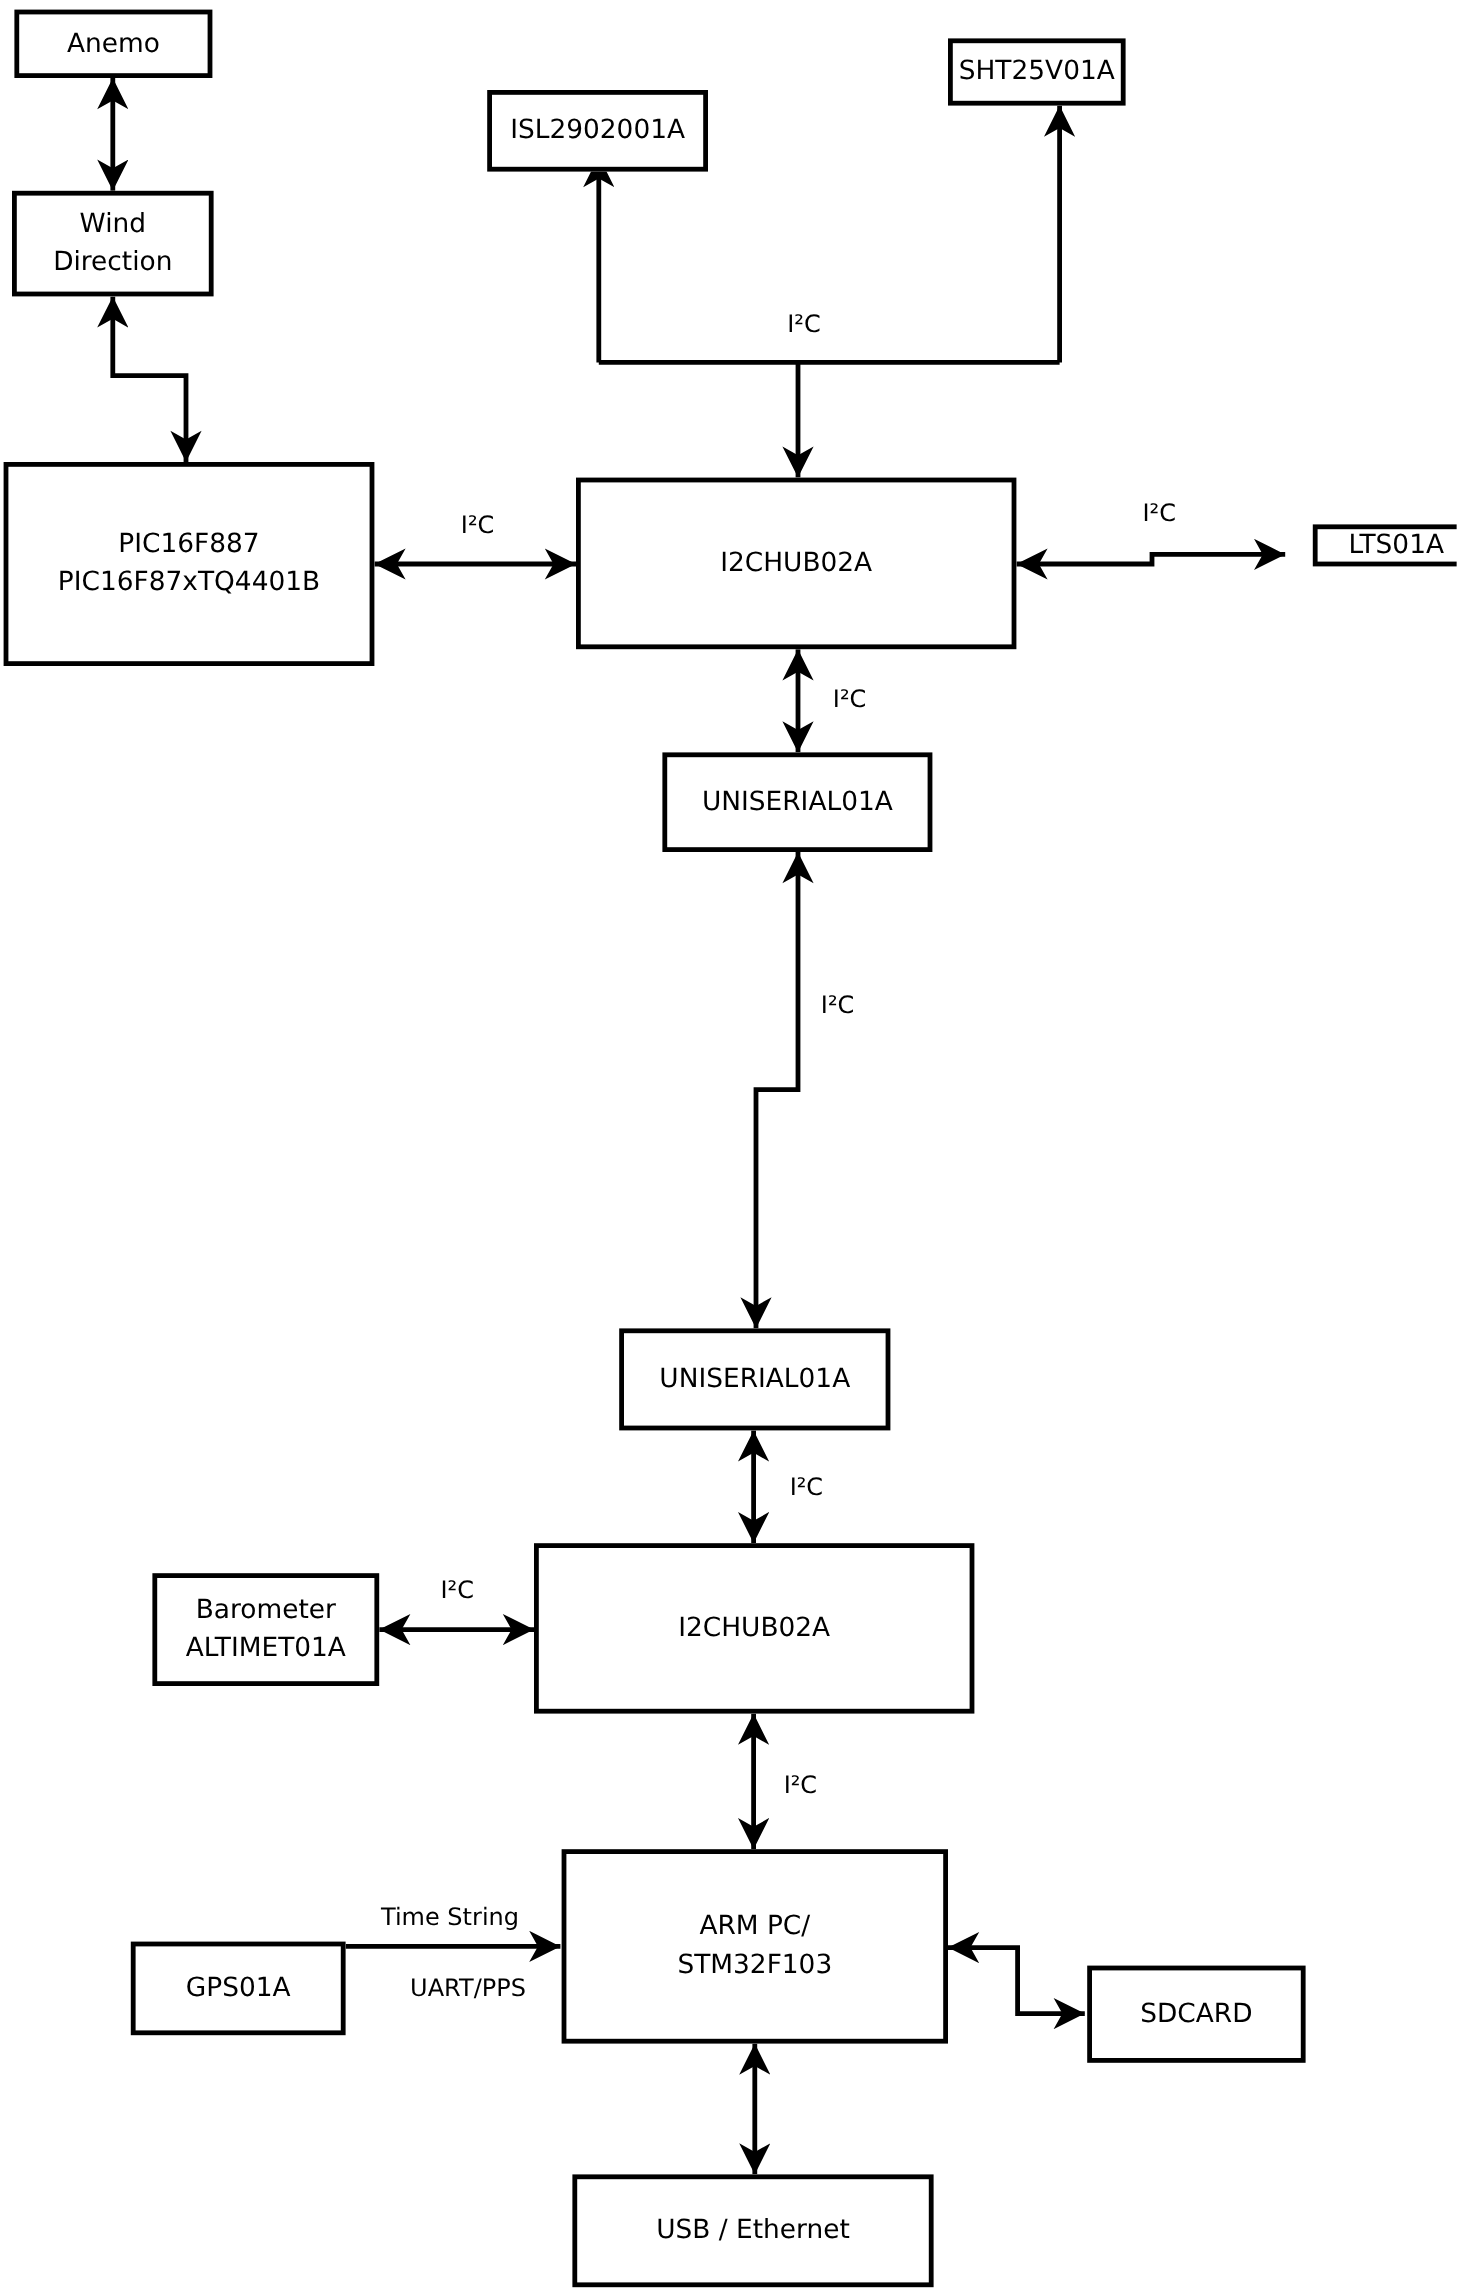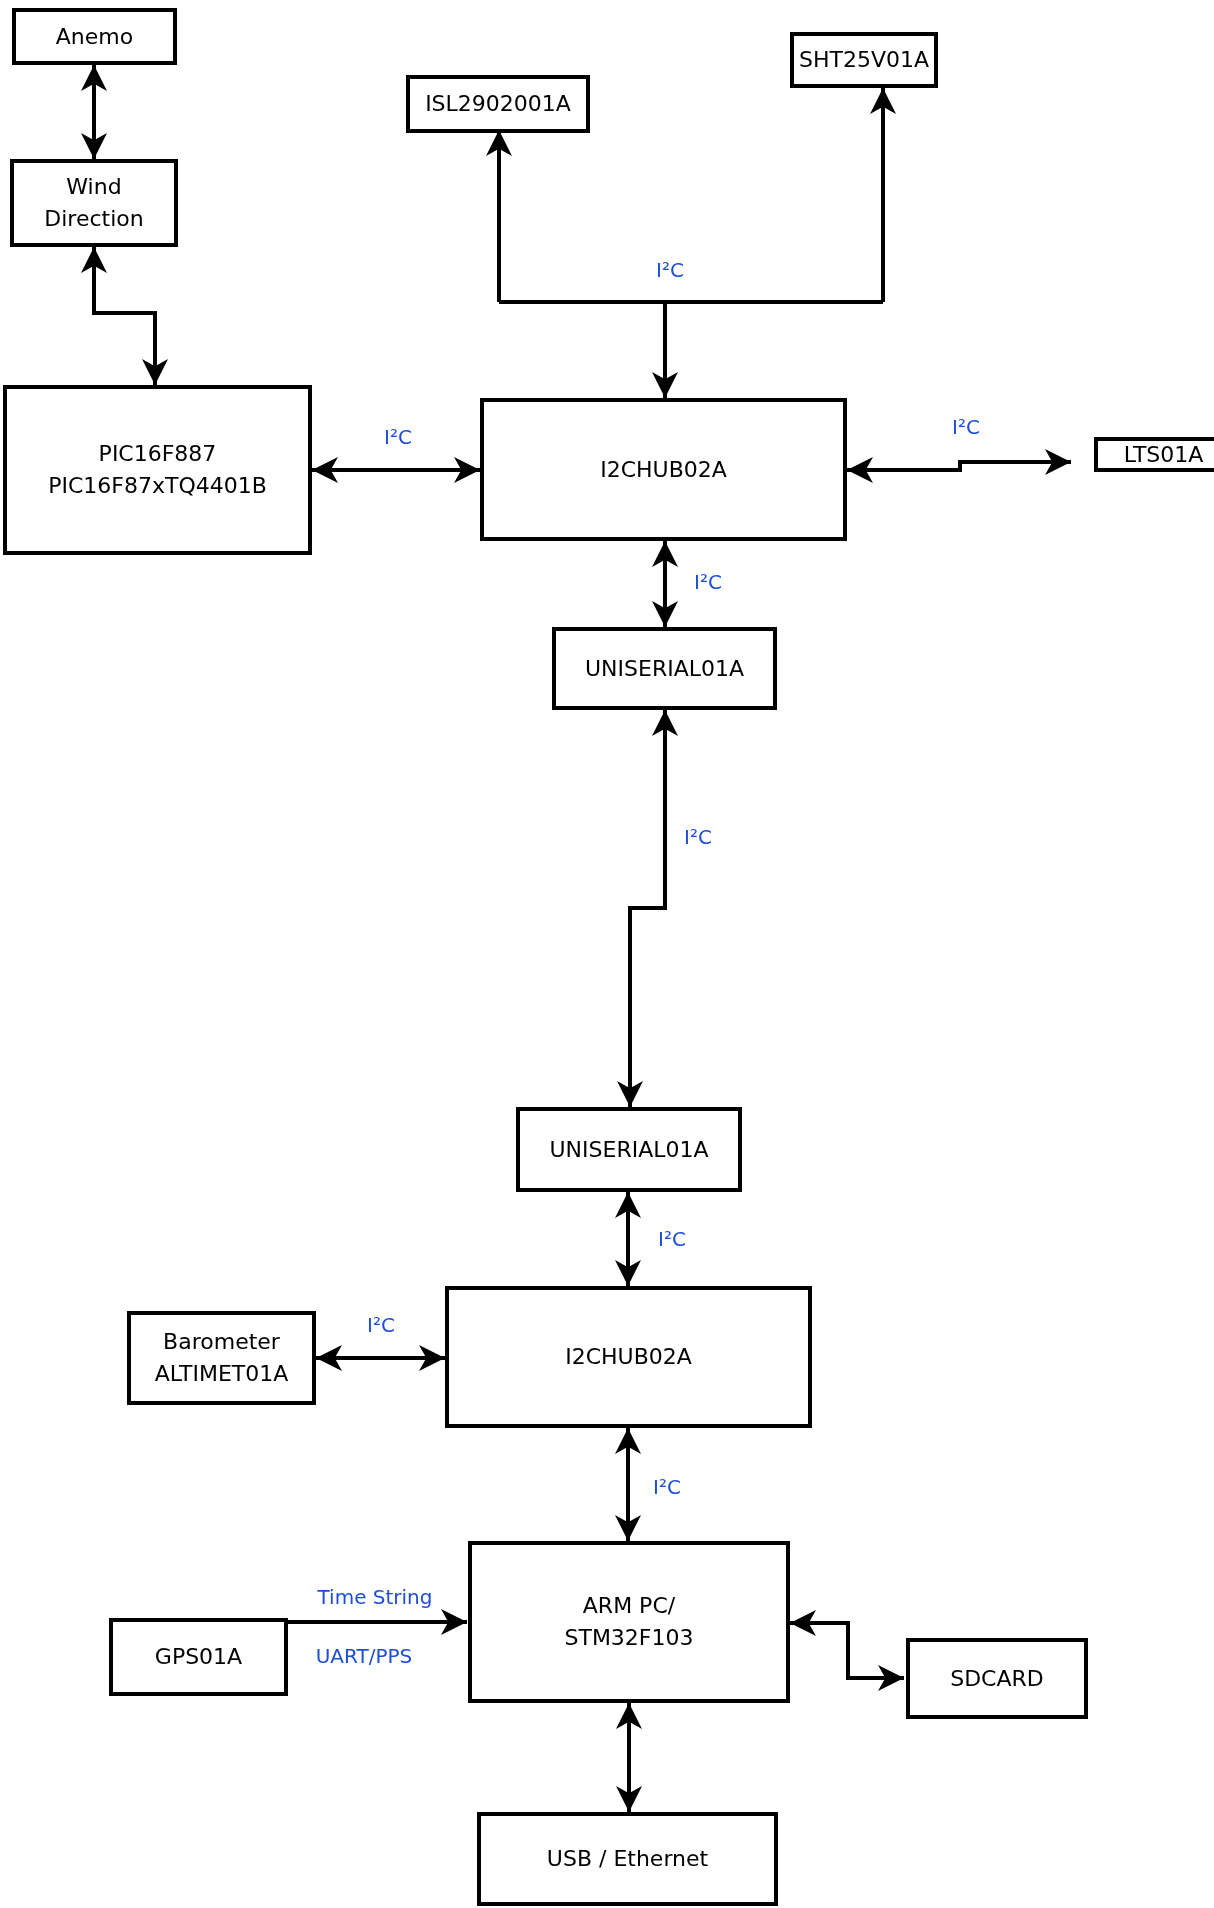--- a/index.html
+++ b/index.html
@@ -15,21 +15,21 @@
   .edge{fill:none;stroke:#000000;stroke-width:4;}
   .node{
     position:absolute;box-sizing:border-box;
     border:4px solid #000000;background:#ffffff;
     display:flex;flex-direction:column;justify-content:center;align-items:center;
     text-align:center;font-size:22px;line-height:1.45;color:#000000;
   }
   .node-line{white-space:nowrap;}
   .edge-label{
     position:absolute;transform:translate(-50%,-50%);
-    font-size:20px;color:#1d4ed8;white-space:nowrap;background:#ffffff;
+    font-size:20px;color:#000000;white-space:nowrap;background:#ffffff;
     padding:0 2px;
   }
 </style>
 </head>
 <body>
 
 <div class="canvas">
   <svg id="edge-svg" xmlns="http://www.w3.org/2000/svg">
     <defs>
       <marker id="ah" viewBox="0 0 10 10" refX="10" refY="5" markerWidth="7" markerHeight="6.5" orient="auto-start-reverse" markerUnits="strokeWidth">
@@ -58,21 +58,21 @@
         <div class="node-line">Anemo</div>
       </div>
       <div class="node" style="left: 10px; top: 159px; width: 168px; height: 88px;">
         <div class="node-line">Wind</div>
         <div class="node-line">Direction</div>
       </div>
       <div class="node" style="left: 3px; top: 385px; width: 309px; height: 170px;">
         <div class="node-line">PIC16F887</div>
         <div class="node-line">PIC16F87xTQ4401B</div>
       </div>
-      <div class="node" style="left: 406px; top: 75px; width: 184px; height: 58px;">
+      <div class="node" style="left: 406px; top: 75px; width: 184px; height: 68px;">
         <div class="node-line">ISL2902001A</div>
       </div>
       <div class="node" style="left: 790px; top: 32px; width: 148px; height: 56px;">
         <div class="node-line">SHT25V01A</div>
       </div>
       <div class="node" style="left: 480px; top: 398px; width: 367px; height: 143px;">
         <div class="node-line">I2CHUB02A</div>
       </div>
       <div class="node" style="left: 1094px; top: 437px; width: 139px; height: 35px;">
         <div class="node-line">LTS01A</div>
@@ -107,15 +107,15 @@
   <div id="labels-layer">
       <div class="edge-label" style="left: 670px; top: 270px;">I²C</div>
       <div class="edge-label" style="left: 398px; top: 437px;">I²C</div>
       <div class="edge-label" style="left: 966px; top: 427px;">I²C</div>
       <div class="edge-label" style="left: 708px; top: 582px;">I²C</div>
       <div class="edge-label" style="left: 698px; top: 837px;">I²C</div>
       <div class="edge-label" style="left: 672px; top: 1239px;">I²C</div>
       <div class="edge-label" style="left: 381px; top: 1325px;">I²C</div>
       <div class="edge-label" style="left: 667px; top: 1487px;">I²C</div>
       <div class="edge-label" style="left: 375px; top: 1597px;">Time String</div>
-      <div class="edge-label" style="left: 364px; top: 1656px;">UART/PPS</div>
+      <div class="edge-label" style="left: 390px; top: 1656px;">UART/PPS</div>
     </div>
 </div>
 
 </body></html>

